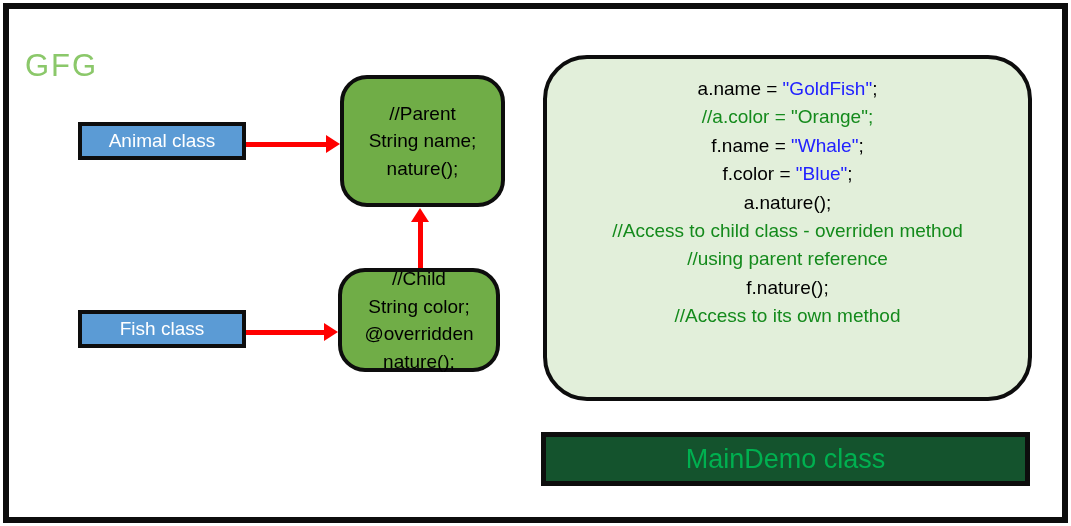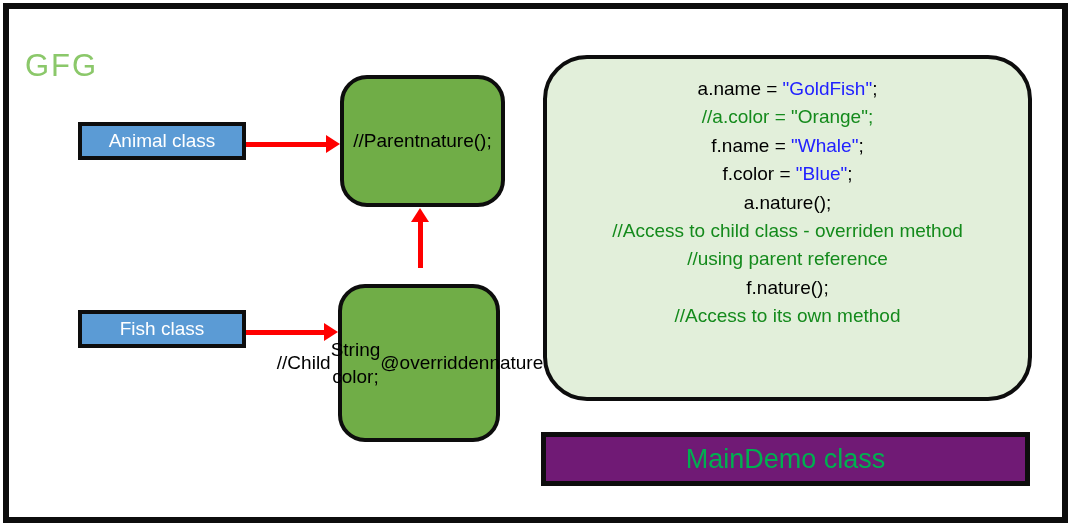--- a/index.html
+++ b/index.html
@@ -36,29 +36,29 @@
     font-size: 19px;
   }
   .animal-box { left: 78px; top: 122px; }
   .fish-box   { left: 78px; top: 310px; }
   .green-box {
     position: absolute;
     box-sizing: border-box;
     background: #70ad47;
     border: 4px solid #0d0d0d;
     border-radius: 27px;
-    display: flex; flex-direction: row;
+    display: flex; flex-direction: column;
     align-items: center; justify-content: center;
     color: #000000;
     font-size: 19px;
     line-height: 27.5px;
     text-align: center;
   }
   .parent-box { left: 340px; top: 75px;  width: 165px; height: 132px; }
-  .child-box  { left: 338px; top: 284px; width: 162px; height: 158px; }
+  .child-box  { left: 338px; top: 268px; width: 162px; height: 104px; }
   .arrow-line {
     position: absolute;
     background: #ff0000;
   }
   .arrow-head { position: absolute; width: 0; height: 0; }
   .head-right {
     border-top: 9px solid transparent;
     border-bottom: 9px solid transparent;
     border-left: 14px solid #ff0000;
   }
@@ -84,21 +84,21 @@
     white-space: pre;
   }
   .c-code    { color: #000000; }
   .c-comment { color: #148a1c; }
   .c-string  { color: #2121ff; }
   .maindemo-box {
     position: absolute;
     left: 541px; top: 432px;
     width: 489px; height: 54px;
     box-sizing: border-box;
-    background: #701a75;
+    background: #14532d;
     border: 5px solid #0d0d0d;
     display: flex; align-items: center; justify-content: center;
     color: #00b050;
     font-size: 27px;
   }
 </style>
 </head>
 <body>
 
 <div class="frame"></div>
@@ -108,20 +108,21 @@
 <div class="class-ref-box animal-box">
   <span>Animal class</span>
 </div>
 
 <div class="class-ref-box fish-box">
   <span>Fish class</span>
 </div>
 
 <div class="green-box parent-box">
   <div>//Parent</div>
+  <div>String name;</div>
   <div>nature();</div>
 </div>
 
 <div class="green-box child-box">
   <div>//Child</div>
   <div>String color;</div>
   <div>@overridden</div>
   <div>nature();</div>
 </div>
 

